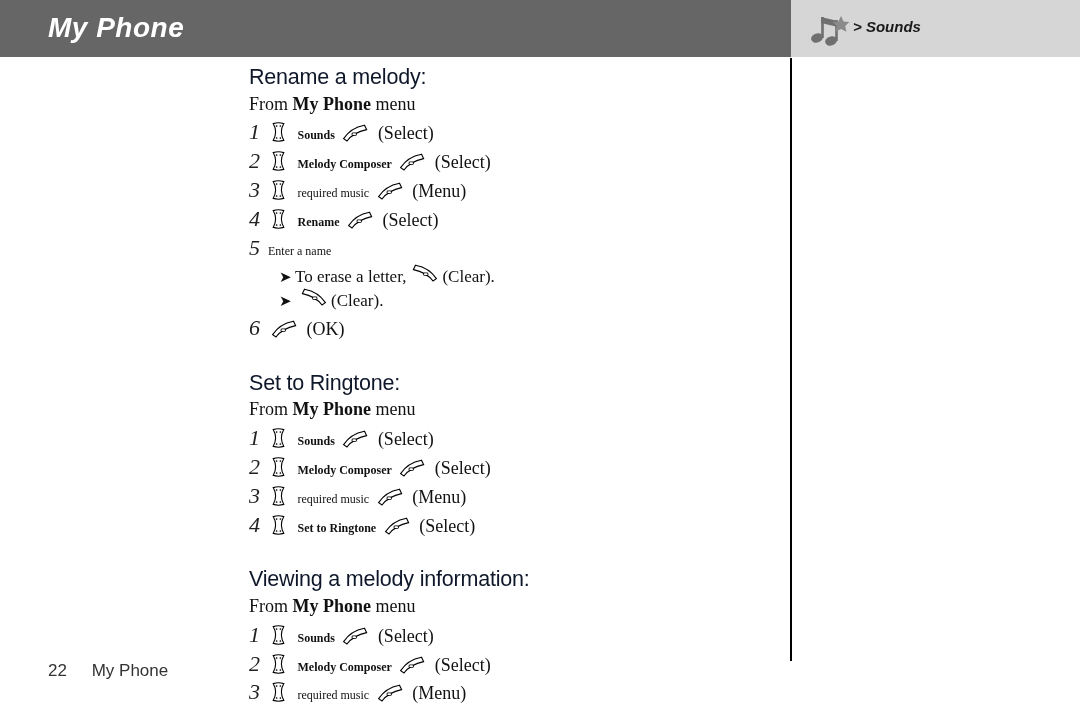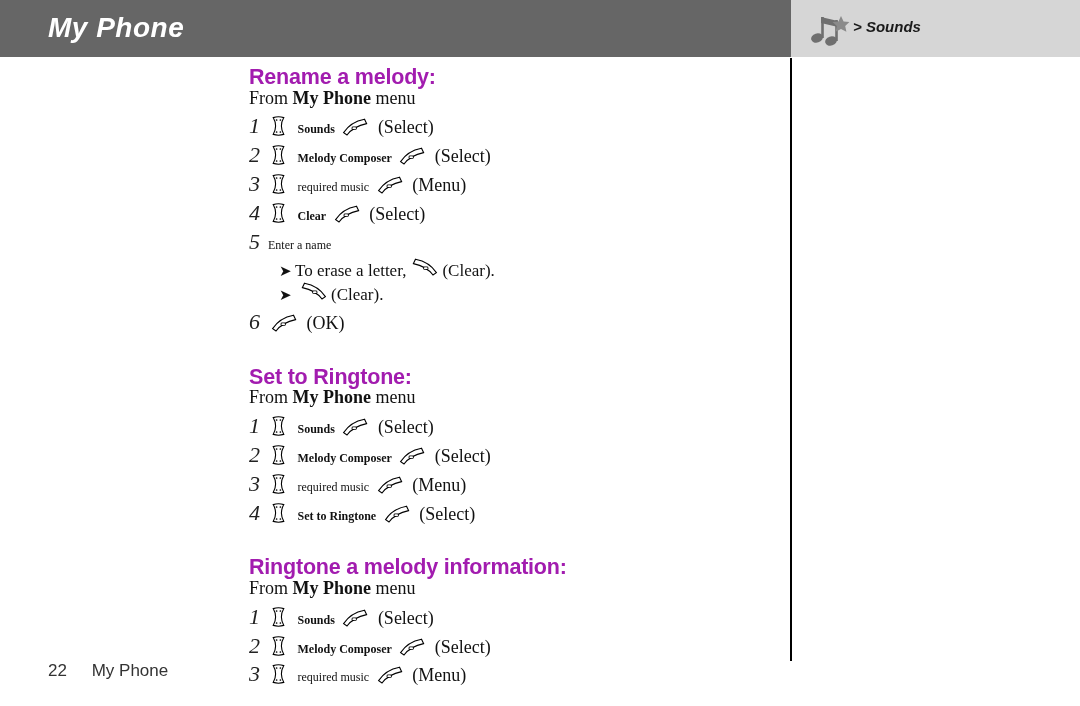--- a/index.html
+++ b/index.html
@@ -82,34 +82,34 @@
   .content {
     position: absolute;
     left: 249px;
     top: 62px;
     width: 520px;
   }
 
   h2.section-title {
     margin: 0;
     font-family: "Liberation Sans", "DejaVu Sans", sans-serif;
-    font-weight: bold;
+    font-weight: normal;
     font-size: 21.5px;
-    color: #a21caf;
+    color: #0f172a;
     letter-spacing: -0.2px;
     line-height: 1.0;
   }
   .sec-rename   { padding-top: 5px; }
   .sec-ringtone { padding-top: 31px; }
   .sec-viewing  { padding-top: 31px; }
 
   .from-line {
     font-size: 18px;
     color: #111111;
-    margin-top: 0;
+    margin-top: 6px;
     line-height: 1.1;
     white-space: nowrap;
   }
   .from-line b { font-weight: bold; }
 
   .steps {
     margin-top: 5px;
   }
   .step {
     display: flex;
@@ -304,21 +304,21 @@
             <svg width="19" height="20" viewBox="0 0 19 20">
                 <g fill="none" stroke="#000" stroke-width="1.1">
               <path d="M4.2 1.6 C7.5 0.6 11.5 0.6 14.8 1.6 C13.3 4.2 12.4 6.6 12.4 10 C12.4 13.4 13.3 15.8 14.8 18.4 C11.5 19.4 7.5 19.4 4.2 18.4 C5.7 15.8 6.6 13.4 6.6 10 C6.6 6.6 5.7 4.2 4.2 1.6 Z"></path>
                 </g>
               <circle cx="7.6" cy="4" r="0.85" fill="#000"></circle>
                 <circle cx="11.4" cy="4" r="0.85" fill="#000"></circle>
               <circle cx="7.6" cy="16" r="0.85" fill="#000"></circle>
                 <circle cx="11.4" cy="16" r="0.85" fill="#000"></circle>
             </svg>
           </span>
-          <span class="step-label bold">Clear</span>
+          <span class="step-label bold">Rename</span>
           <span class="ico ico-soft">
             <svg width="26" height="18" viewBox="0 0 26 18">
                 <g fill="none" stroke="#000" stroke-width="1.1">
               <path d="M1.6 14.6 C6 7.8 13 3 22.5 1.2 L24.6 5.6 C15.8 7.4 9.2 11.4 5 17 Z"></path>
               <rect x="9.6" y="8.6" width="5.2" height="3.2" rx="1.4" fill="#000" stroke="none"></rect>
               <rect x="10.4" y="9.2" width="3.6" height="1.9" rx="0.9" fill="#fff" stroke="none"></rect>
             </g>
               </svg>
           </span>
           <span class="step-paren">(Select)</span>
@@ -500,21 +500,21 @@
               </svg>
           </span>
           <span class="step-paren">(Select)</span>
         </span>
       </div>
 
     </div>
   </div>
 
   <div class="section sec-viewing">
-    <h2 class="section-title">Ringtone a melody information:</h2>
+    <h2 class="section-title">Viewing a melody information:</h2>
     <div class="from-line">
       <span>From</span>
       <b>My Phone</b>
       <span>menu</span>
     </div>
 
     <div class="steps">
 
       <div class="step">
         <span class="step-num">1</span>

